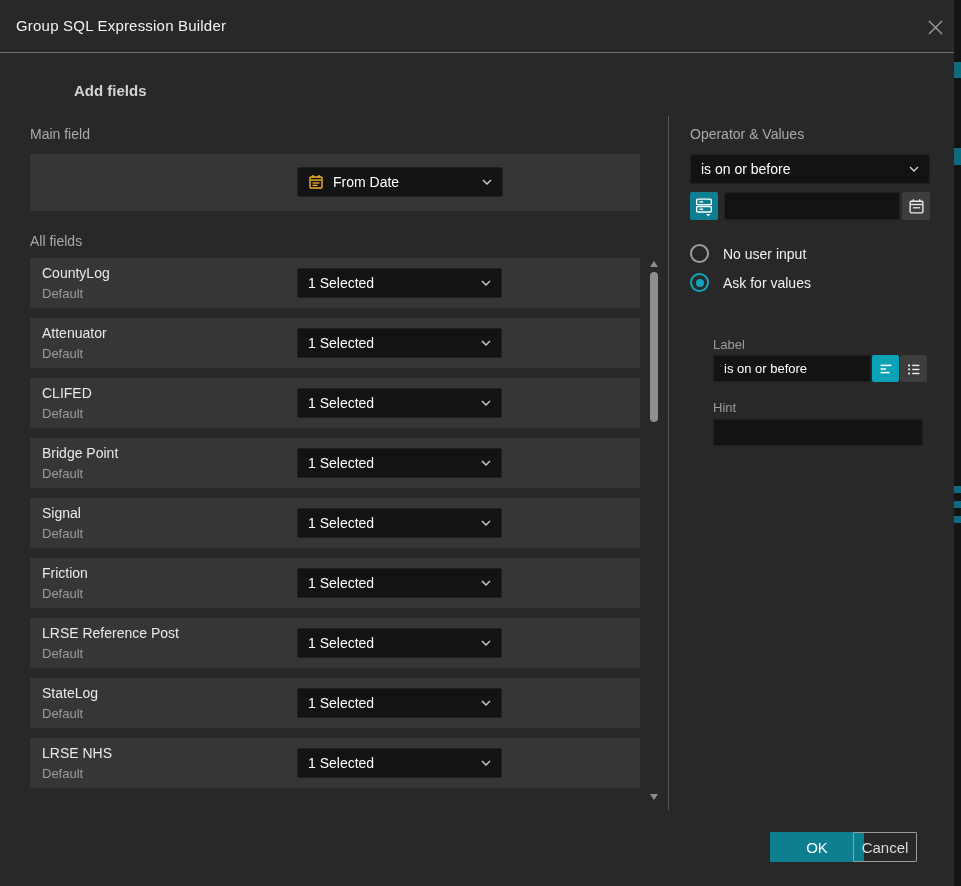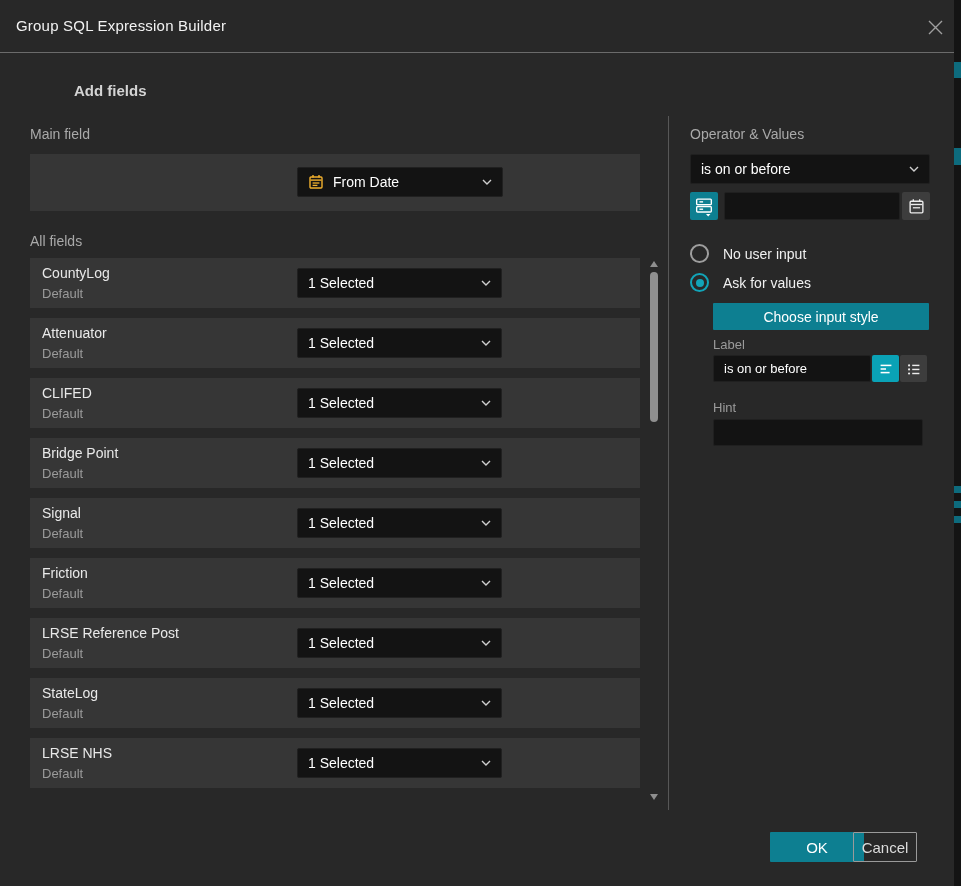--- a/index.html
+++ b/index.html
@@ -292,21 +292,20 @@
 
   <div class="abs radio-item" style="left:690px;top:244px;">
     <span class="radio-circle"></span>
     <span class="radio-label">No user input</span>
   </div>
   <div class="abs radio-item" style="left:690px;top:273px;">
     <span class="radio-circle checked"></span>
     <span class="radio-label">Ask for values</span>
   </div>
 
-  <button class="abs cta" style="left:713px;top:303px;width:216px;height:27px;">Choose input style</button>
 
   <div class="abs caption" style="left:713px;top:337px;">Label</div>
   <input class="abs txt-input" style="left: 713px; top: 355px; width: 158px; height: 27px;" value="is on or before">
   <div class="abs icon-btn teal-bright" style="left:872px;top:355px;width:27px;height:27px;">
     <svg width="18" height="18" viewBox="0 0 20 20">
       <line x1="4" y1="6" x2="16" y2="6" stroke="#fff" stroke-width="1.7"></line>
       <line x1="4" y1="10" x2="10" y2="10" stroke="#fff" stroke-width="1.7"></line>
       <line x1="4" y1="14" x2="14" y2="14" stroke="#fff" stroke-width="1.7"></line>
     </svg>
   </div>

